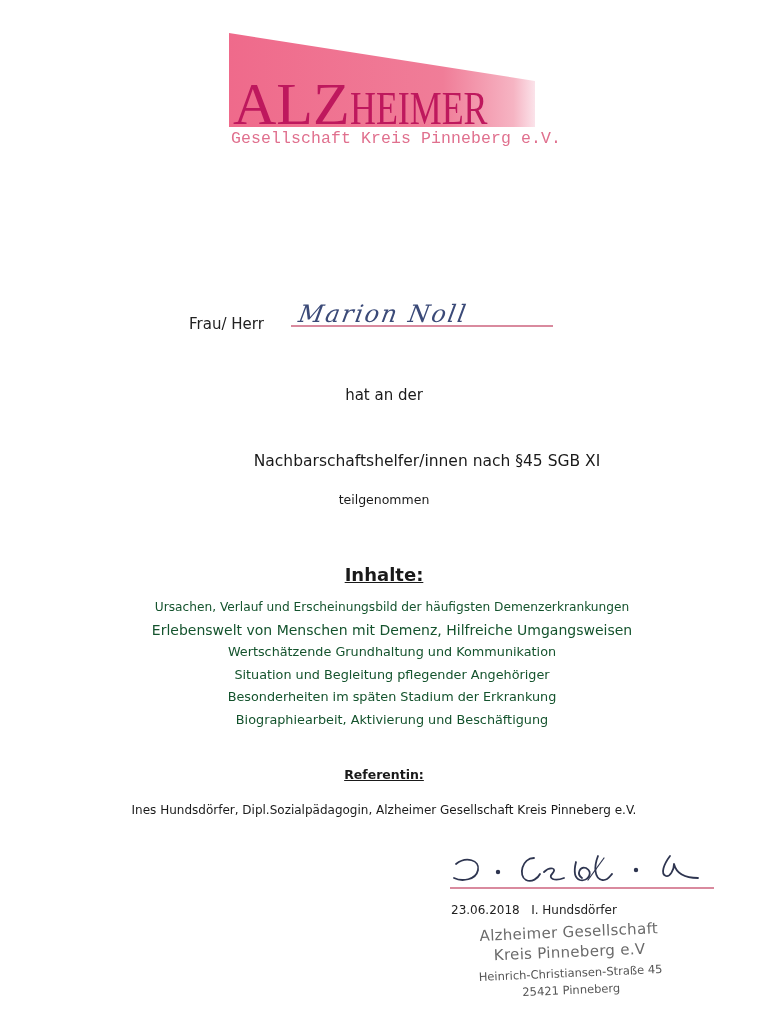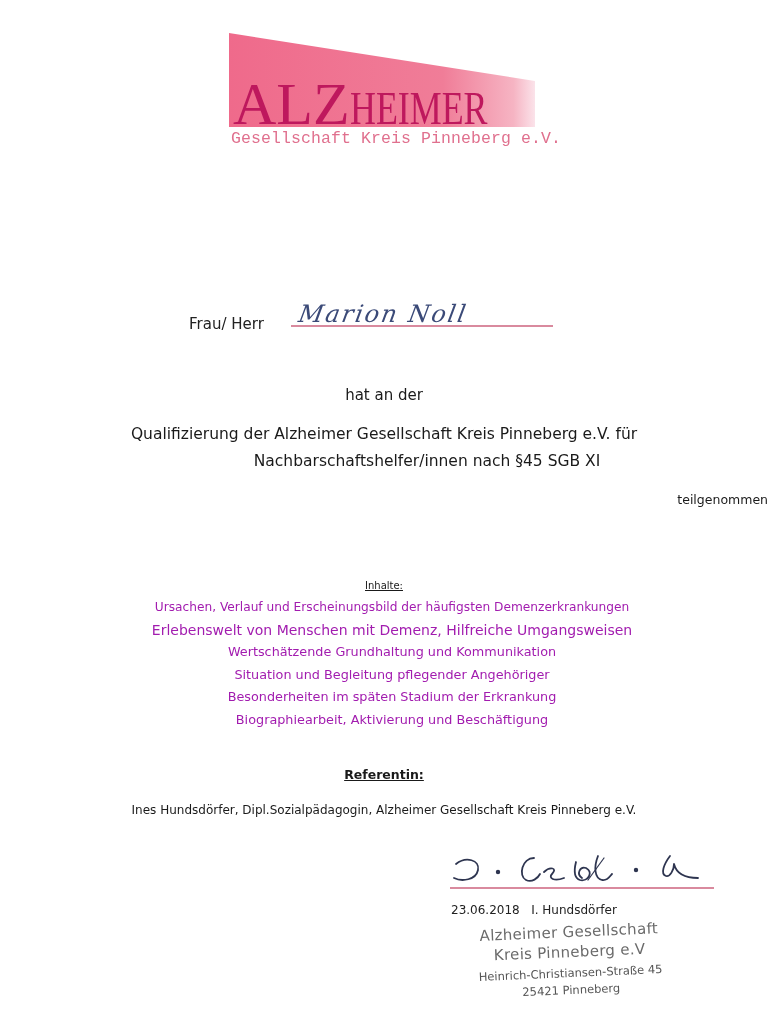--- a/index.html
+++ b/index.html
@@ -19,25 +19,25 @@
   .title { top: 227px; font-size: 23px; font-weight: bold; color: #1a1a1a; }
 
   .name-row { position: absolute; left: 189px; top: 300px; width: 380px; height: 40px; }
   .name-label { position: absolute; left: 0; top: 15px; font-size: 15px; font-family: "DejaVu Sans", sans-serif; color: #222; }
   .name-line { position: absolute; left: 102px; top: 25px; width: 262px; height: 2px; background: #d98a9e; }
   .name-sig { position: absolute; left: 110px; top: 0px; font-family: "DejaVu Serif", serif; font-style: italic; font-size: 24px; color: #3b4a78; letter-spacing: 2px; transform: skewX(-10deg); }
 
   .t-hatan { top: 386px; font-size: 15px; }
   .t-qual1 { top: 425px; font-size: 15.5px; }
   .t-qual2 { top: 452px; font-size: 15.5px; margin-left: 43px; }
-  .t-teil { top: 492px; font-size: 12.5px; text-align: right; }
+  .t-teil { top: 492px; font-size: 12.5px; }
 
-  .t-inhalte { top: 580px; font-size: 10px; font-weight: normal; text-decoration: underline; }
+  .t-inhalte { top: 564px; font-size: 18px; font-weight: bold; text-decoration: underline; }
   .content-list { position: absolute; left: 0; top: 596px; width: 768px; margin: 0; padding: 0; list-style: none; text-align: center; font-family: "DejaVu Sans", sans-serif; }
-  .content-list li { height: 22.5px; line-height: 22.5px; color: #a21caf; padding-left: 16px; }
+  .content-list li { height: 22.5px; line-height: 22.5px; color: #14532d; padding-left: 16px; }
   .content-list li.first { font-size: 12.2px; }
   .content-list li.big { font-size: 14px; }
   .content-list li.mid { font-size: 12.8px; }
 
   .t-ref { top: 767px; font-size: 12.5px; font-weight: bold; text-decoration: underline; }
   .t-refname { top: 803px; font-size: 12px; }
 
   .sig-area { position: absolute; left: 448px; top: 850px; width: 268px; height: 50px; }
   .sig-scribble { position: absolute; left: 0; top: 0; }
   .sig-line { position: absolute; left: 2px; top: 37px; width: 264px; height: 2px; background: #d98a9e; }
@@ -74,21 +74,20 @@
   </div>
 
 
   <div class="name-row">
     <span class="name-label">Frau/ Herr</span>
     <span class="name-sig">Marion Noll</span>
     <div class="name-line"></div>
   </div>
 
   <div class="center t-hatan">hat an der</div>
-  <div class="center t-qual1">Qualifizierung der Alzheimer Gesellschaft Kreis Pinneberg e.V. für</div>
   <div class="center t-qual2">Nachbarschaftshelfer/innen nach §45 SGB XI</div>
   <div class="center t-teil">teilgenommen</div>
 
   <div class="center t-inhalte">Inhalte:</div>
   <ul class="content-list">
     <li class="first">Ursachen, Verlauf und Erscheinungsbild der häufigsten Demenzerkrankungen</li>
     <li class="big">Erlebenswelt von Menschen mit Demenz, Hilfreiche Umgangsweisen</li>
     <li class="mid">Wertschätzende Grundhaltung und Kommunikation</li>
     <li class="mid">Situation und Begleitung pflegender Angehöriger</li>
     <li class="mid">Besonderheiten im späten Stadium der Erkrankung</li>

